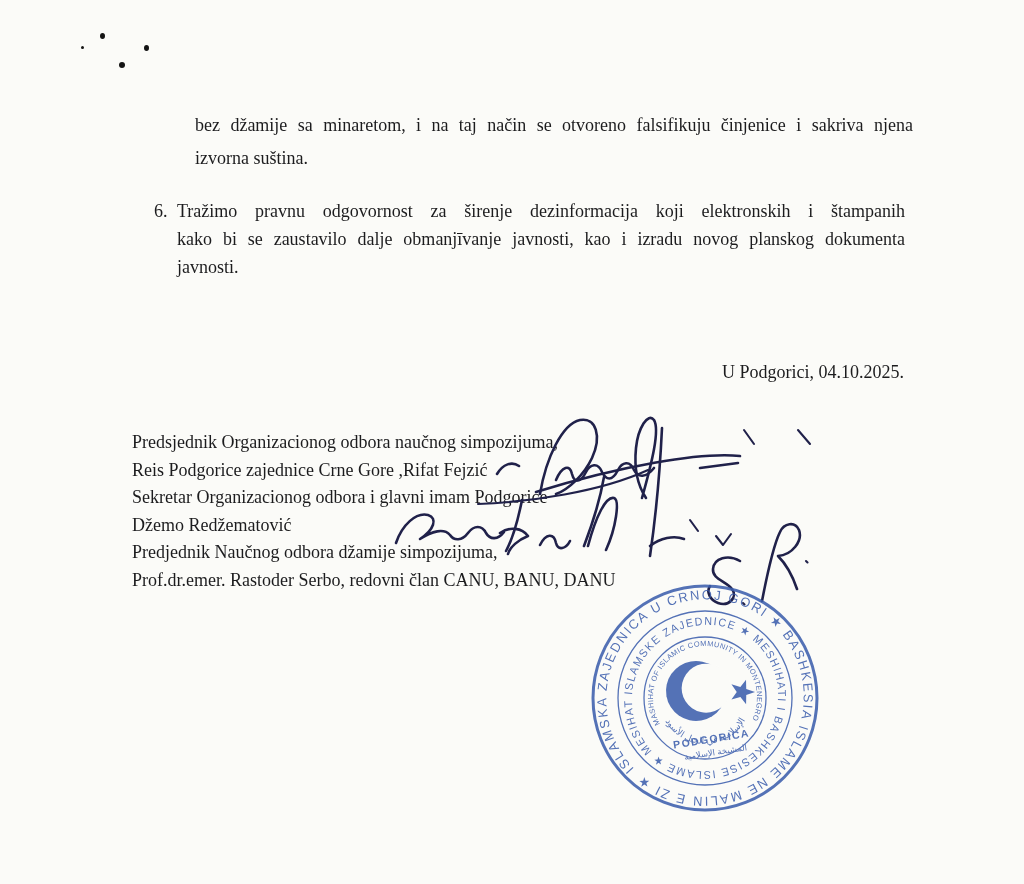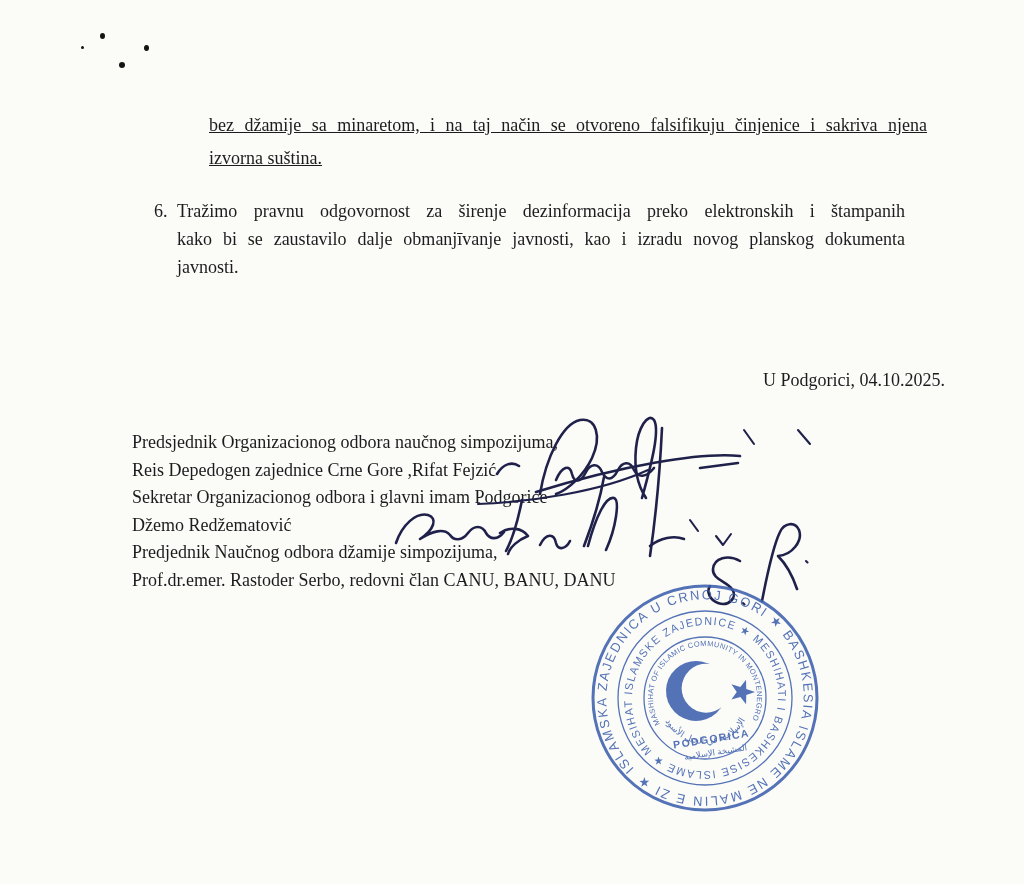--- a/index.html
+++ b/index.html
@@ -6,24 +6,24 @@
   body{
     width:1024px;height:884px;position:relative;overflow:hidden;
     background:var(--paper,#fbfbf8);
     font-family:"Liberation Serif","DejaVu Serif",serif;
     color:var(--ink,#1c1c1e);
   }
   .abs{position:absolute;}
   .bodytext{font-size:18px;color:var(--ink,#1c1c1e);}
   .justified .line{text-align:justify;text-align-last:justify;}
   .justified .line:last-child{text-align:right;text-align-last:left;}
-  #para1{left:209px;top:109px;width:718px;line-height:33px;text-decoration:underline;}
+  #para1{left:195px;top:109px;width:718px;line-height:33px;}
   #item6{left:177px;top:197px;width:728px;line-height:28px;}
   #item6 .num{position:absolute;left:-23px;top:0;}
-  #dateline{left:722px;top:366px;width:220px;line-height:28px;margin-left:41px;}
+  #dateline{left:722px;top:358px;width:220px;line-height:28px;}
   #sigblock{left:132px;top:429px;width:600px;line-height:27.6px;}
   .speck{position:absolute;background:#141414;border-radius:50%;}
   .sig-svg{position:absolute;left:380px;top:405px;width:480px;height:220px;}
   .sig-svg path{fill:none;stroke:var(--sig-ink,#20214a);stroke-width:2.6;
     stroke-linecap:round;stroke-linejoin:round;}
   .sig-svg path.thin{stroke-width:2.1;}
   .stamp-svg{position:absolute;left:585px;top:578px;width:240px;height:240px;}
   .stamp-svg circle.ring{fill:none;stroke:var(--stamp-blue,#3c5ead);}
   .stamp-svg text{fill:var(--stamp-blue,#3c5ead);
     font-family:"Liberation Sans","DejaVu Sans",sans-serif;}
@@ -37,30 +37,30 @@
 <div class="speck" style="left:144px;top:45px;width:5px;height:6px;"></div>
 <div class="speck" style="left:119px;top:62px;width:6px;height:6px;"></div>
 
 <div id="para1" class="abs bodytext justified">
   <div class="line">bez džamije sa minaretom, i na taj način se otvoreno falsifikuju činjenice i sakriva njena</div>
   <div class="line">izvorna suština.</div>
 </div>
 
 <div id="item6" class="abs bodytext justified">
   <span class="num">6.</span>
-  <div class="line">Tražimo pravnu odgovornost za širenje dezinformacija preko elektronskih i štampanih</div>
+  <div class="line">Tražimo pravnu odgovornost za širenje dezinformacija koji elektronskih i štampanih</div>
   <div class="line">kako bi se zaustavilo dalje obmanjīvanje javnosti, kao i izradu novog planskog dokumenta</div>
   <div class="line">javnosti.</div>
 </div>
 
 <div id="dateline" class="abs bodytext">U Podgorici, 04.10.2025.</div>
 
 <div id="sigblock" class="abs bodytext">
   <div class="line">Predsjednik Organizacionog odbora naučnog simpozijuma,</div>
-  <div class="line">Reis Depedogen zajednice Crne Gore ,Rifat Fejzić</div>
+  <div class="line">Reis Podgorice zajednice Crne Gore ,Rifat Fejzić</div>
   <div class="line">Sekretar Organizacionog odbora i glavni imam Podgorice</div>
   <div class="line"> Džemo Redžematović</div>
   <div class="line">Predjednik Naučnog odbora džamije simpozijuma,</div>
   <div class="line">Prof.dr.emer. Rastoder Serbo, redovni član CANU, BANU, DANU</div>
 </div>
 
 <svg class="sig-svg" viewBox="380 405 480 220">
 
   <g>
     <path d="M497,474 C503,464 512,461 519,466"></path>

